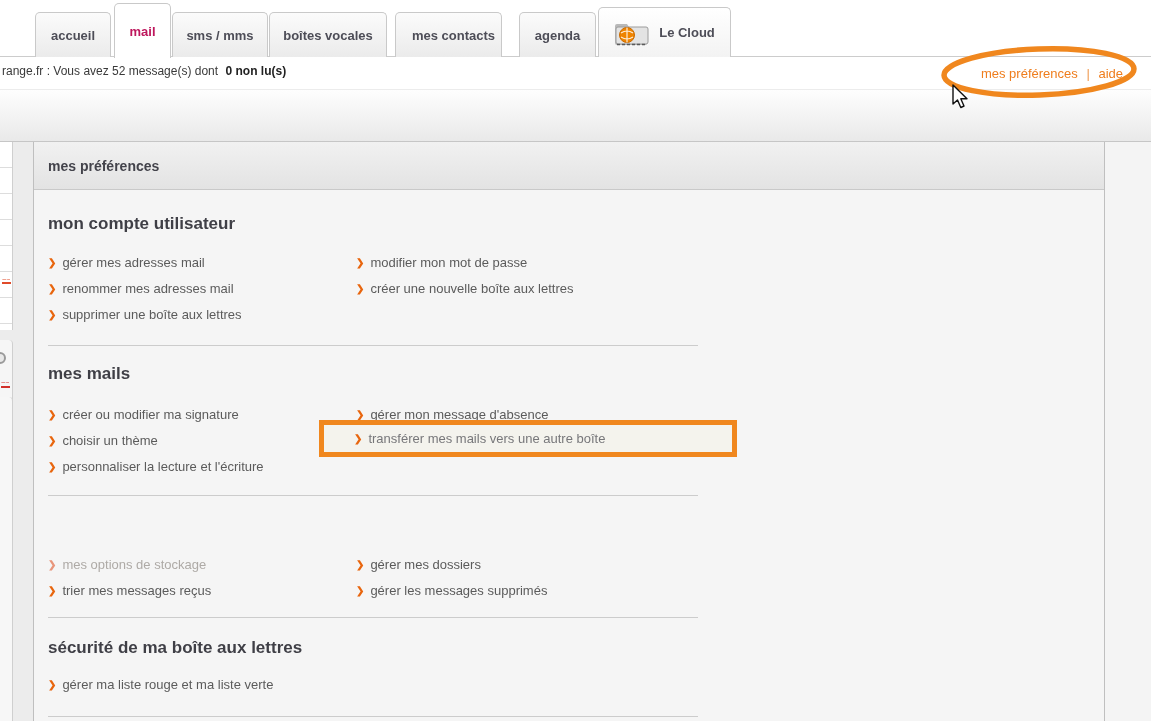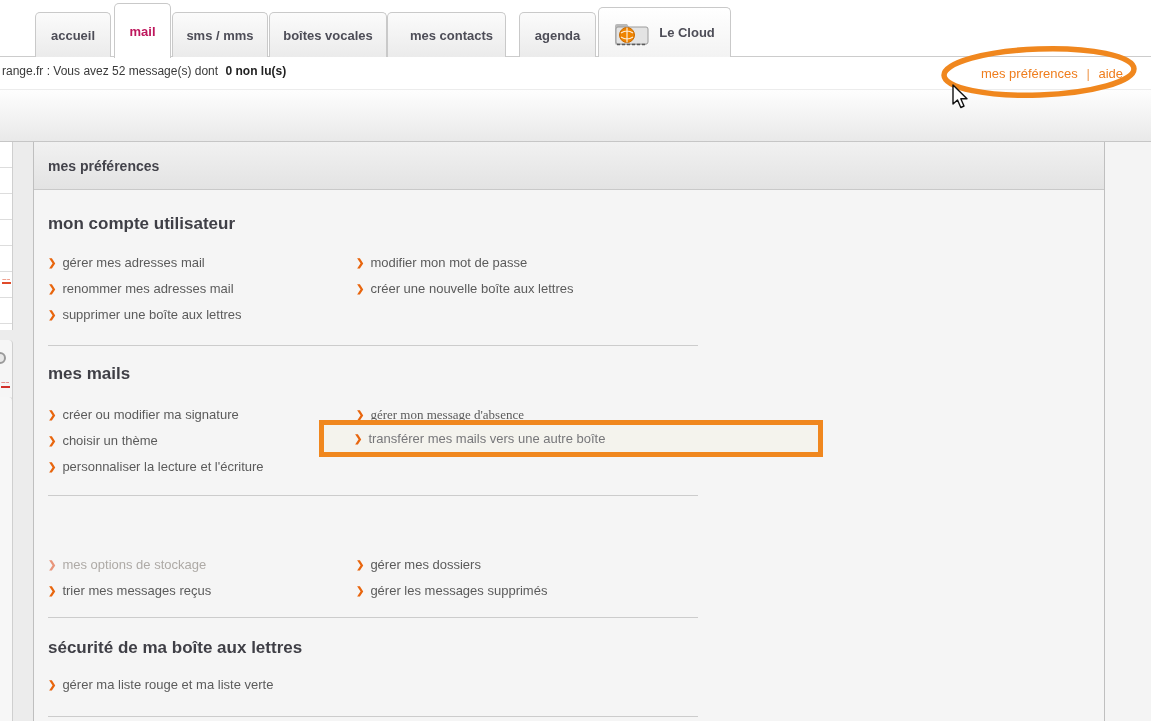--- a/index.html
+++ b/index.html
@@ -60,21 +60,21 @@
 
   .col { position:absolute; }
   .col-left  { left:14px; }
   .col-right { left:322px; }
   .linkrow { height:26px; line-height:26px; font-size:13px; color:#5b5b5b; white-space:nowrap; cursor:pointer; }
   .linkrow .bullet { color:#e8650d; font-weight:bold; font-size:10px; margin-right:6px; position:relative; top:-1px; }
   .linkrow.muted, .linkrow.muted .bullet { color:#aeaaa6; }
   .linkrow.muted .bullet { color:#e8957a; }
 
   
-  .annot-box { position:absolute; left:285px; top:278px; width:504px; height:37px;
+  .annot-box { position:absolute; left:285px; top:278px; width:418px; height:37px;
                border:5px solid #f0871e; background:#f4f3ed; z-index:2; }
   .annot-box .linkrow { height:27px; line-height:27px; padding-left:30px; color:#77777a; }
 
   
   .annot-ellipse { position:absolute; left:938px; top:44px; width:202px; height:58px; z-index:5; pointer-events:none; }
 
   
   .cursor { position:absolute; left:951px; top:84px; z-index:6; pointer-events:none; }
 
   
@@ -90,21 +90,21 @@
     </div>
   <div class="tab active" style="left:114px; width:57px;">
       <span>mail</span>
     </div>
   <div class="tab" style="left:172px; width:96px;">
       <span>sms / mms</span>
     </div>
   <div class="tab" style="left:269px; width:118px;">
       <span>boîtes vocales</span>
     </div>
-  <div class="tab" style="left:387px; width:119px;padding-left:10px;">
+  <div class="tab" style="left:395px; width:107px;padding-left:10px;">
       <span>mes contacts</span>
     </div>
   <div class="tab" style="left:508px; width:77px;margin-left:11px;">
       <span>agenda</span>
     </div>
   <div class="tab cloud" style="left:598px; width:133px;">
     <span class="cloud-icon">
       <svg width="37" height="29" viewBox="0 0 37 29">
         <path d="M3,6 h10 l2,3 h16 a2,2 0 0 1 2,2 v14 a2,2 0 0 1 -2,2 H3 a2,2 0 0 1 -2,-2 V8 a2,2 0 0 1 2,-2 z" fill="#b9b9b9"></path>
         <rect x="2" y="9" width="32" height="17" rx="2" fill="#e3e3e3" stroke="#9c9c9c" stroke-width="1"></rect>
@@ -175,21 +175,21 @@
       <div class="linkrow"><span class="bullet">❯</span><span>créer une nouvelle boîte aux lettres</span></div>
     </div>
     <div class="hr" style="top:203px;"></div>
 
     <div class="sec-heading" style="top:222px;">mes mails</div>
     <div class="col col-left" style="top:260px;">
       <div class="linkrow"><span class="bullet">❯</span><span>créer ou modifier ma signature</span></div>
       <div class="linkrow"><span class="bullet">❯</span><span>choisir un thème</span></div>
       <div class="linkrow"><span class="bullet">❯</span><span>personnaliser la lecture et l'écriture</span></div>
     </div>
-    <div class="col col-right" style="top:260px;font-family:Liberation Serif, serif;">
+    <div class="col col-right" style="top:260px;">
       <div class="linkrow"><span class="bullet">❯</span><span>gérer mon message d'absence</span></div>
     </div>
 
     <div class="annot-box">
       <div class="linkrow"><span class="bullet">❯</span><span>transférer mes mails vers une autre boîte</span></div>
     </div>
     <div class="hr" style="top:353px;"></div>
 
     <div class="col col-left" style="top:410px;">
       <div class="linkrow muted"><span class="bullet">❯</span><span>mes options de stockage</span></div>

